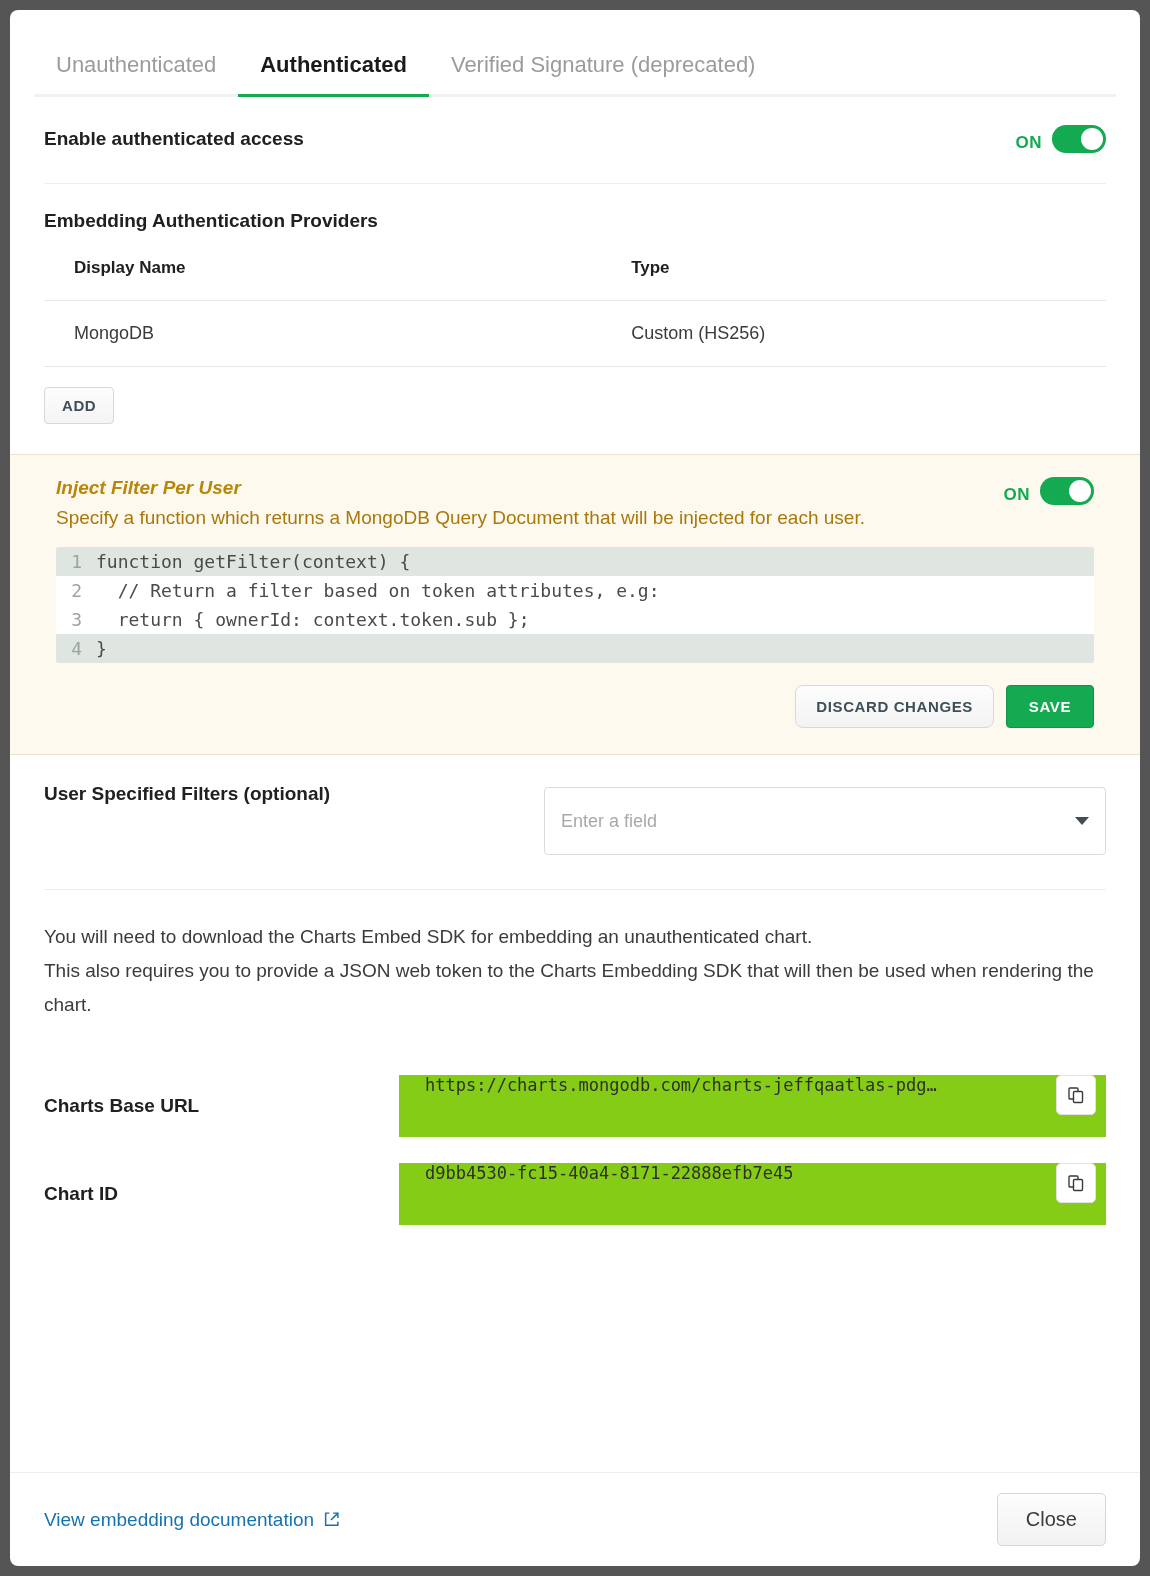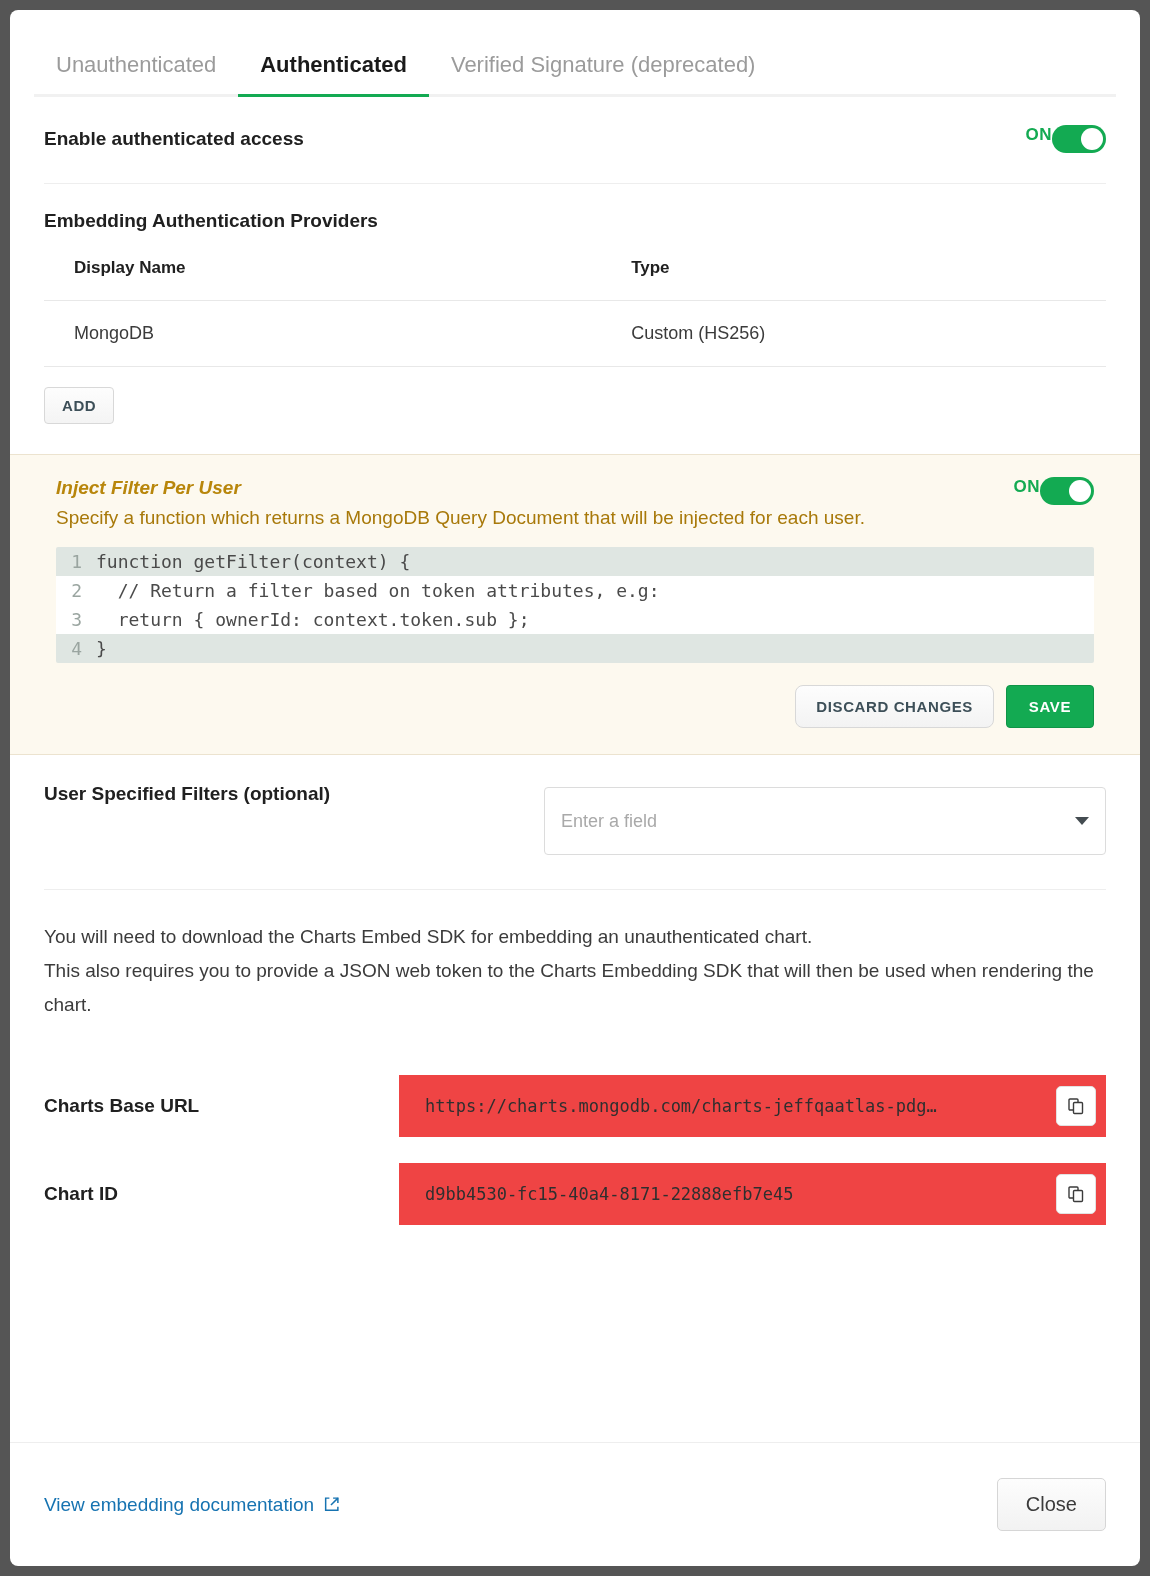--- a/index.html
+++ b/index.html
@@ -75,21 +75,21 @@
     display: flex;
     align-items: center;
     justify-content: space-between;
     padding: 28px 0 30px 0;
   }
   .enable-label {
     font-size: 19px;
     font-weight: bold;
     color: #202020;
   }
-  .toggle-wrap { display: flex; align-items: flex-start; }
+  .toggle-wrap { display: flex; align-items: flex-end; gap: 10px; }
   .toggle-state {
     font-size: 17px; font-weight: bold; color: #13aa52; letter-spacing: .5px;
   }
   .toggle {
     width: 54px; height: 28px;
     border-radius: 14px;
     background: #13aa52;
     position: relative;
     cursor: pointer;
   }
@@ -233,24 +233,24 @@
   .info p { font-size: 19px; color: #3b3b3b; line-height: 1.78; }
 
   
   .kv-row { display: flex; align-items: center; margin-top: 26px; }
   .kv-label {
     width: 355px;
     font-size: 19px; font-weight: bold; color: #202020;
   }
   .kv-value {
     flex: 1;
-    background: #ef4444;
+    background: #84cc16;
     height: 62px;
     display: flex;
-    align-items: center;
+    align-items: flex-start;
     padding: 0 10px 0 26px;
     font-family: "DejaVu Sans Mono", "Liberation Mono", monospace;
     font-size: 17px;
     color: #2f2f2f;
     position: relative;
     gap: 16px;
   }
   .kv-value .txt { flex: 1; overflow: hidden; white-space: nowrap; }
   .copy-btn {
     width: 40px; height: 40px;
@@ -260,21 +260,21 @@
     display: flex; align-items: center; justify-content: center;
     cursor: pointer;
     flex: none;
   }
   .copy-btn svg { display: block; }
 
   
   .footer {
     position: absolute;
     left: 0; right: 0; bottom: 0;
-    height: 124px;
+    height: 94px;
     border-top: 1px solid #eeeeee;
     display: flex;
     align-items: center;
     justify-content: space-between;
     padding: 0 34px;
   }
   .doc-link {
     font-size: 19px;
     color: #1673b1;
     text-decoration: none;

